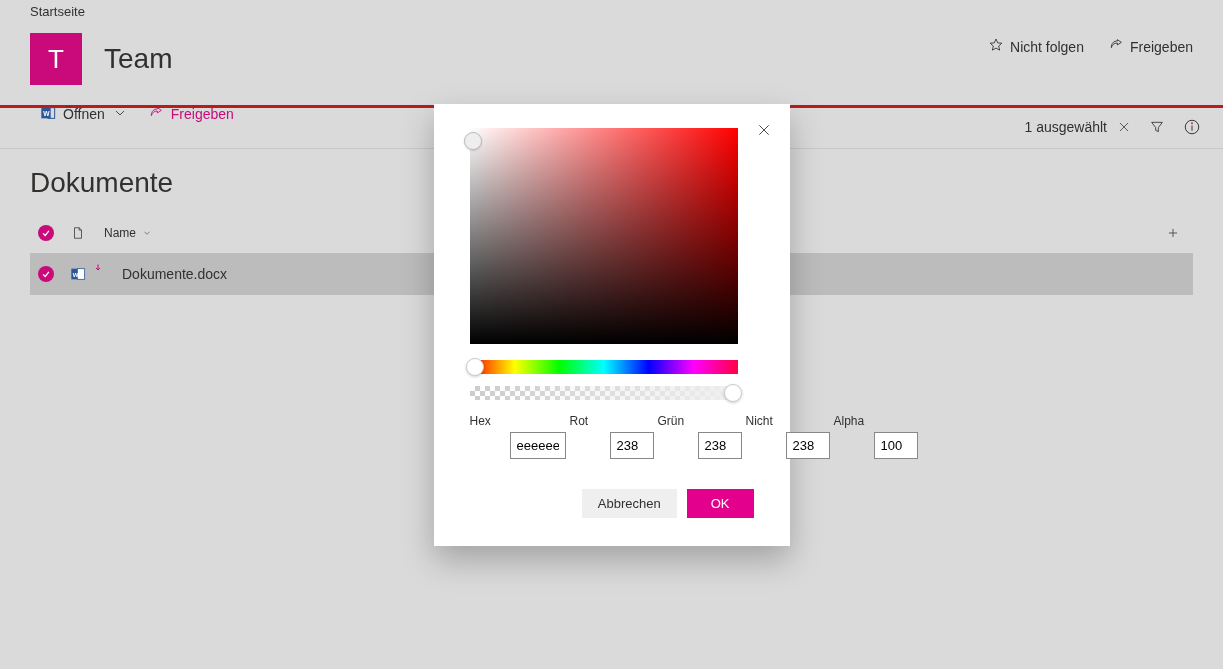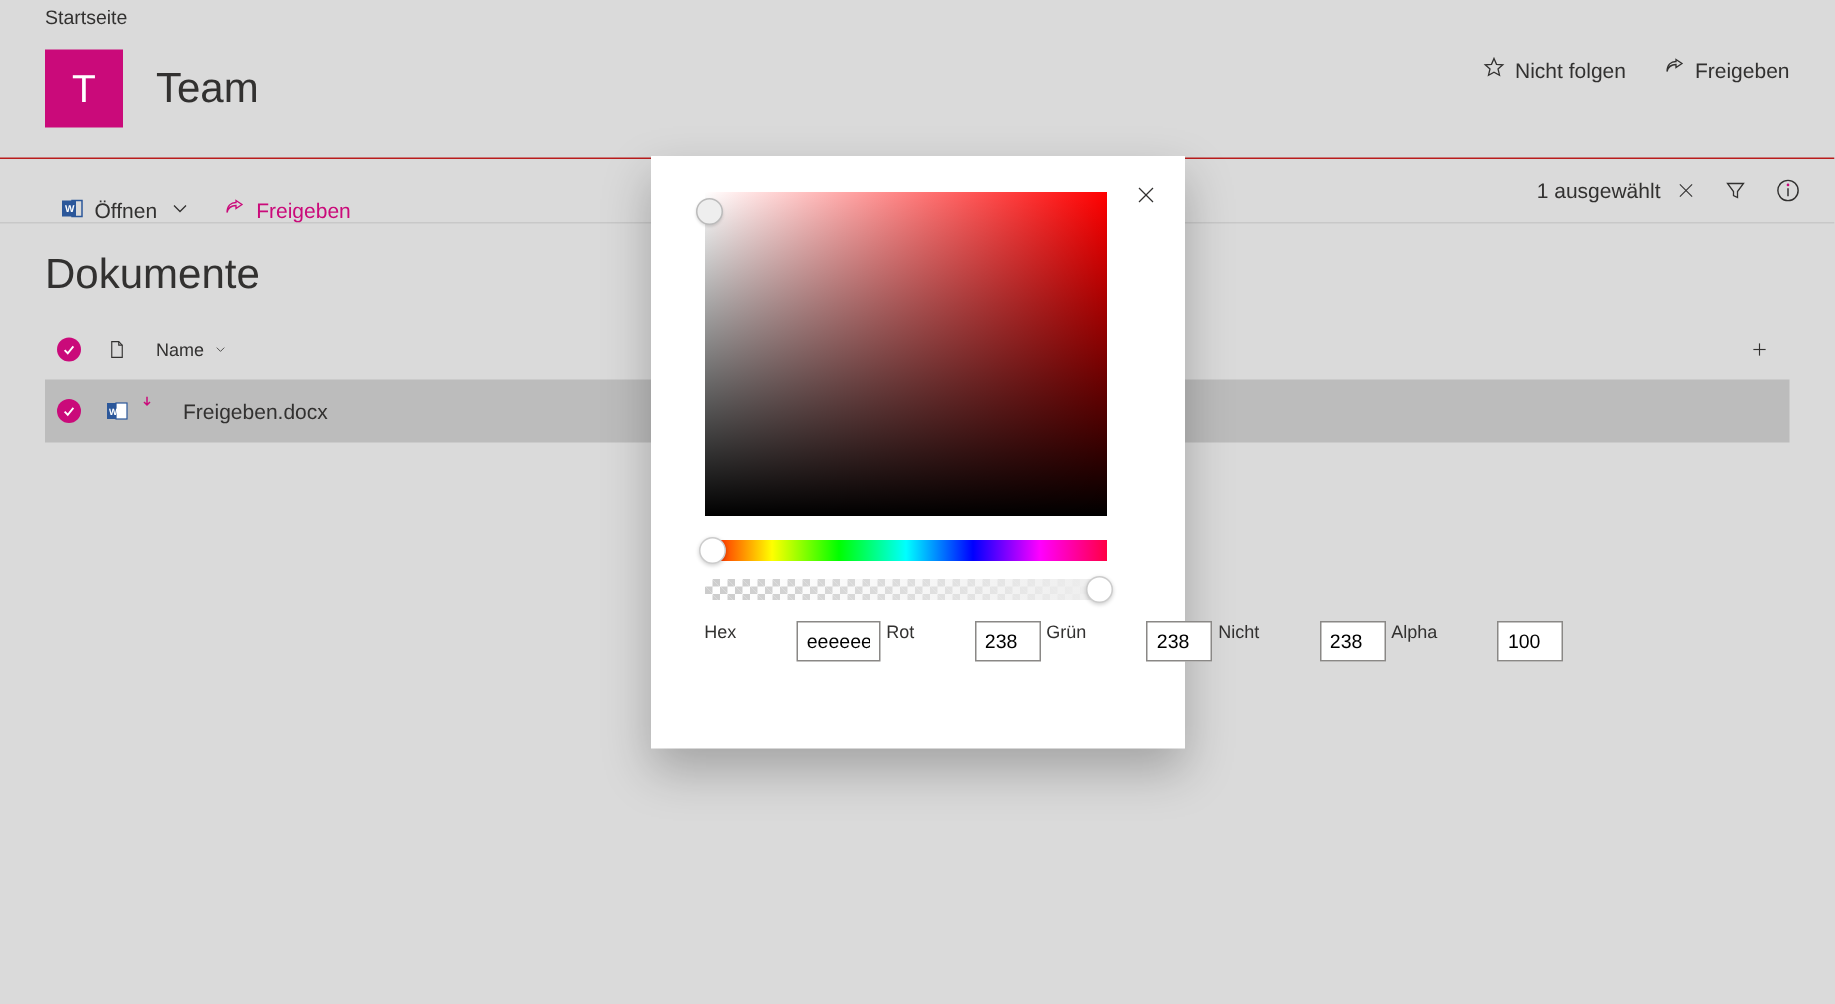--- a/index.html
+++ b/index.html
@@ -9,21 +9,21 @@
 .top-link { padding: 4px 30px; font-size: 13px; }
 .top-link a { color: #323130; text-decoration: none; }
 .site-header { display: flex; align-items: center; padding: 10px 30px 20px; position: relative; }
 .site-logo { width: 52px; height: 52px; background: #ca0a7a; color: #fff; display: flex; align-items: center; justify-content: center; font-size: 26px; font-weight: 300; margin-right: 22px; }
 .site-title { font-size: 28px; font-weight: 300; color: #323130; }
 .site-actions { position: absolute; right: 30px; top: 14px; display: flex; gap: 24px; font-size: 14px; }
 .site-action { display: flex; align-items: center; gap: 6px; cursor: pointer; color: #323130; }
 .site-action svg { width: 16px; height: 16px; }
 
 
-.toolbar { display: flex; align-items: flex-start; padding: 12px 30px; height: 44px; border-top: 1px solid #b91c1c; border-bottom: 1px solid #c8c8c8; position: relative; }
+.toolbar { display: flex; align-items: flex-end; padding: 12px 30px; height: 44px; border-top: 3px solid #b91c1c; border-bottom: 1px solid #c8c8c8; position: relative; }
 .tool-btn { display: flex; align-items: center; gap: 7px; padding: 0 10px; height: 44px; cursor: pointer; color: #323130; font-size: 14px; }
 .tool-btn.accent { color: #ca0a7a; }
 .tool-btn.accent svg path, .tool-btn.accent svg polyline, .tool-btn.accent svg line { stroke: #ca0a7a; }
 .tool-btn svg { width: 16px; height: 16px; }
 .toolbar-right { position: absolute; right: 22px; display: flex; align-items: center; gap: 18px; }
 .sel-count { display: flex; align-items: center; gap: 10px; font-size: 14px; }
 .icon-btn { cursor: pointer; display: flex; }
 
 
 .library-title { font-size: 28px; font-weight: 300; padding: 18px 30px 14px; color: #323130; }
@@ -46,21 +46,21 @@
 .modal-close svg { width: 16px; height: 16px; }
 .modal-title { font-size: 20px; font-weight: 300; margin-bottom: 26px; }
 .modal-subtitle { font-size: 12px; margin-bottom: 28px; }
 .color-area { width: 268px; height: 216px; position: relative; margin-bottom: 16px; background: linear-gradient(to top, #000, rgba(0,0,0,0)), linear-gradient(to right, #fff, #ff0000); }
 .color-thumb { width: 18px; height: 18px; border-radius: 50%; background: #eee; border: 1px solid #bbb; box-shadow: 0 1px 2px rgba(0,0,0,.15); position: absolute; left: -6px; top: 4px; }
 .hue-track { width: 268px; height: 14px; background: linear-gradient(to right, #ff0000, #ffff00, #00ff00, #00ffff, #0000ff, #ff00ff, #ff0044); position: relative; margin-bottom: 12px; }
 .hue-thumb { width: 18px; height: 18px; border-radius: 50%; background: #fff; border: 1px solid #ccc; box-shadow: 0 1px 3px rgba(0,0,0,.2); position: absolute; left: -4px; top: -2px; }
 .alpha-track { width: 268px; height: 14px; position: relative; margin-bottom: 14px; background-image: linear-gradient(to right, rgba(238,238,238,0), #eeeeee), linear-gradient(45deg,#ccc 25%,transparent 25%,transparent 75%,#ccc 75%,#ccc),linear-gradient(45deg,#ccc 25%,transparent 25%,transparent 75%,#ccc 75%,#ccc); background-size: 100% 100%, 10px 10px, 10px 10px; background-position: 0 0, 0 0, 5px 5px; }
 .alpha-thumb { width: 18px; height: 18px; border-radius: 50%; background: #fff; border: 1px solid #ccc; box-shadow: 0 1px 3px rgba(0,0,0,.2); position: absolute; right: -4px; top: -2px; }
 .inputs-row { display: flex; gap: 4px; margin-bottom: 30px; }
-.input-group { display: flex; flex-direction: row; }
+.input-group { display: flex; flex-direction: column; }
 .input-group label { font-size: 12px; margin-bottom: 4px; }
 .input-group input { border: 1px solid #8a8886; padding: 5px 6px; font-size: 13px; font-family: inherit; margin-left: 40px; }
 .input-hex input { width: 56px; }
 .input-num input { width: 44px; }
 .modal-buttons { display: flex; justify-content: flex-end; gap: 10px; }
 .btn { padding: 7px 16px; font-size: 13px; cursor: pointer; border: none; font-family: inherit; }
 .btn-cancel { background: #efefef; color: #323130; }
 .btn-ok { background: #e3008c; color: #fff; padding: 7px 24px; }
 .ellipsis { font-size: 20px; letter-spacing: 1px; line-height: 10px; }
 
@@ -206,21 +206,21 @@
         <text x="4" y="16" font-size="9" fill="#fff" font-weight="700" font-family="Segoe UI">W</text>
       </svg>
   </div>
   <div style="position:relative; width:14px;">
     <span style="position:absolute; top:-12px; left:-2px;">
       <svg viewBox="0 0 24 24" width="12" height="12">
           <path d="M12 3 L12 14 M8 10 L12 14 L16 10" stroke="#ca0a7a" stroke-width="2" fill="none"></path>
         </svg>
     </span>
   </div>
-  <div class="col-name">Freigeben.docx</div>
+  <div class="col-name">Dokumente.docx</div>
 </div>
 
 <div class="modal-overlay">
   <div class="modal">
     <div class="modal-close">
       <svg viewBox="0 0 24 24">
           <line class="s" x1="5" y1="5" x2="19" y2="19"></line>
           <line class="s" x1="19" y1="5" x2="5" y2="19"></line>
         </svg>
     </div>
@@ -251,14 +251,18 @@
       <div class="input-group input-num">
         <label>Nicht</label>
         <input type="text" value="238" style="">
       </div>
       <div class="input-group input-num">
         <label>Alpha</label>
         <input type="text" value="100" style="">
       </div>
     </div>
 
+    <div class="modal-buttons">
+      <button class="btn btn-cancel">Abbrechen</button>
+      <button class="btn btn-ok">OK</button>
+    </div>
   </div>
 </div>
 
 </body></html>

